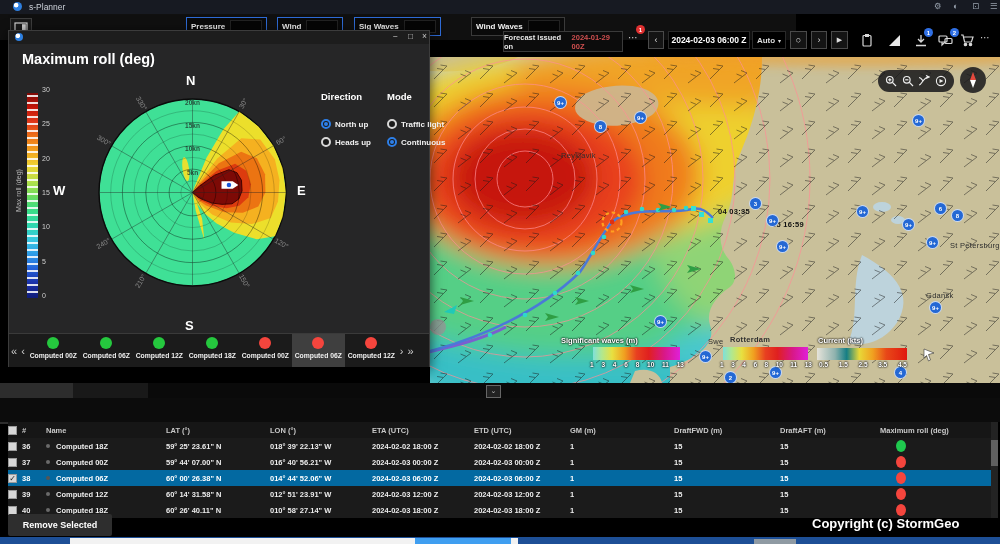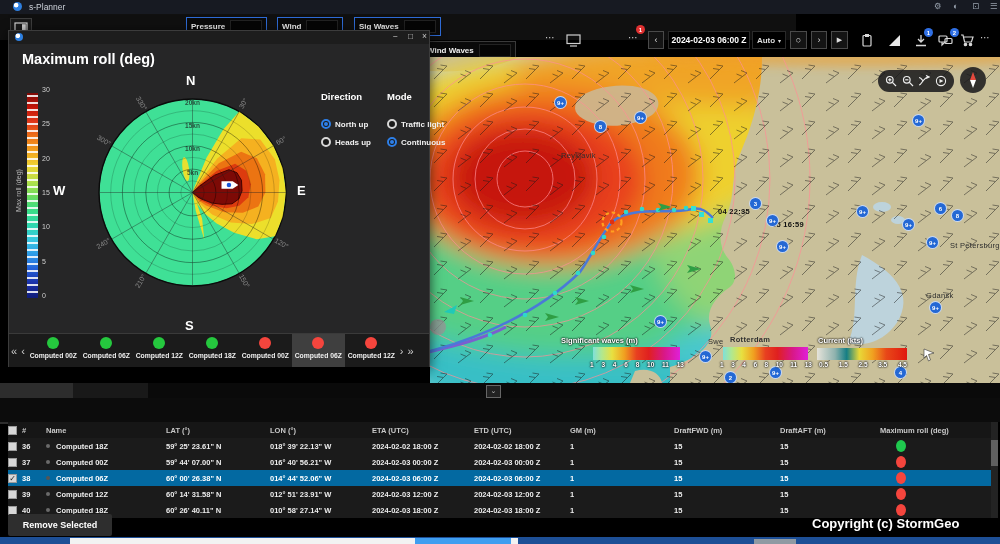--- a/index.html
+++ b/index.html
@@ -123,32 +123,36 @@
       <span class="swatch"></span>
   </div>
   <div class="layerbtn on" style="left:277px;">
     <span class="lbl" style="font-size:8px;">Wind</span>
       <span class="swatch"></span>
   </div>
   <div class="layerbtn on" style="left:354px;">
     <span class="lbl" style="font-size:8px;">Sig Waves</span>
       <span class="swatch"></span>
   </div>
-  <div class="layerbtn" style="left:422px;margin-top:24px;">
+  <div class="layerbtn" style="left:471px;">
     <span class="lbl" style="font-size:8px;">Wind Waves</span>
       <span class="swatch"></span>
   </div>
   <span class="abs ell" style="left:545px;top:18px;">⋯</span>
   <span class="abs" style="left:566px;top:20px;">
     <svg width="15" height="13" viewBox="0 0 15 13">
         <rect x="1" y="1" width="13" height="8.5" fill="none" stroke="#cfcfcf" stroke-width="1.2"></rect>
         <line x1="4" y1="12" x2="11" y2="12" stroke="#cfcfcf" stroke-width="1.2"></line>
       </svg>
   </span>
 
+  <div class="fcbox">
+    <span style="color:#e8e8e8;">Forecast issued on</span>
+    <span style="color:#d05050;">2024-01-29 00Z</span>
+  </div>
   <span class="abs ell" style="left:628px;top:18px;">⋯</span>
   <span class="badge" style="left:636px;top:11px;">1</span>
 
   <div class="navbox" style="left:648px;width:16px;">‹</div>
   <div class="navbox" style="left:668px;width:82px;font-size:8.5px;font-weight:bold;color:#fff;border-color:#2a2a2a;background:#000;">2024-02-03 06:00 Z</div>
   <div class="navbox" style="left:752px;width:34px;font-size:8px;font-weight:bold;background:#000;border-color:#2a2a2a;gap:3px;">
     <span>Auto</span>
       <span style="font-size:6px;">▾</span>
   </div>
   <div class="navbox" style="left:790px;width:17px;">○</div>
@@ -288,21 +292,21 @@
           <polygon points="0,0 10,4 4.5,5.5 6.5,11 4.5,12 2.5,6.5 0,9" fill="#fff" stroke="#333" stroke-width="0.6"></polygon>
         </g>
     </g>
   </svg>
 
   <span class="cityl" style="left:131px;top:94px;">Reykjavik</span>
   <span class="cityl" style="left:300px;top:278px;font-weight:bold;">Rotterdam</span>
   <span class="cityl" style="left:496px;top:234px;">Gdansk</span>
   <span class="cityl" style="left:520px;top:184px;">St Petersburg</span>
   <span class="cityl" style="left:278px;top:280px;">Swe</span>
-  <span class="cityl" style="left:288px;top:150px;font-weight:bold;color:#111;">04 22:35</span>
+  <span class="cityl" style="left:288px;top:150px;font-weight:bold;color:#111;">04 03:35</span>
   <span class="cityl" style="left:342px;top:163px;font-weight:bold;color:#111;">05 16:59</span>
 
   <span class="mbadge" style="left:124px;top:39px;">9+</span>
   <span class="mbadge" style="left:164px;top:63px;">8</span>
   <span class="mbadge" style="left:204px;top:54px;">9+</span>
   <span class="mbadge" style="left:319px;top:140px;">3</span>
   <span class="mbadge" style="left:336px;top:157px;">9+</span>
   <span class="mbadge" style="left:346px;top:183px;">9+</span>
   <span class="mbadge" style="left:426px;top:148px;">9+</span>
   <span class="mbadge" style="left:482px;top:57px;">9+</span>

